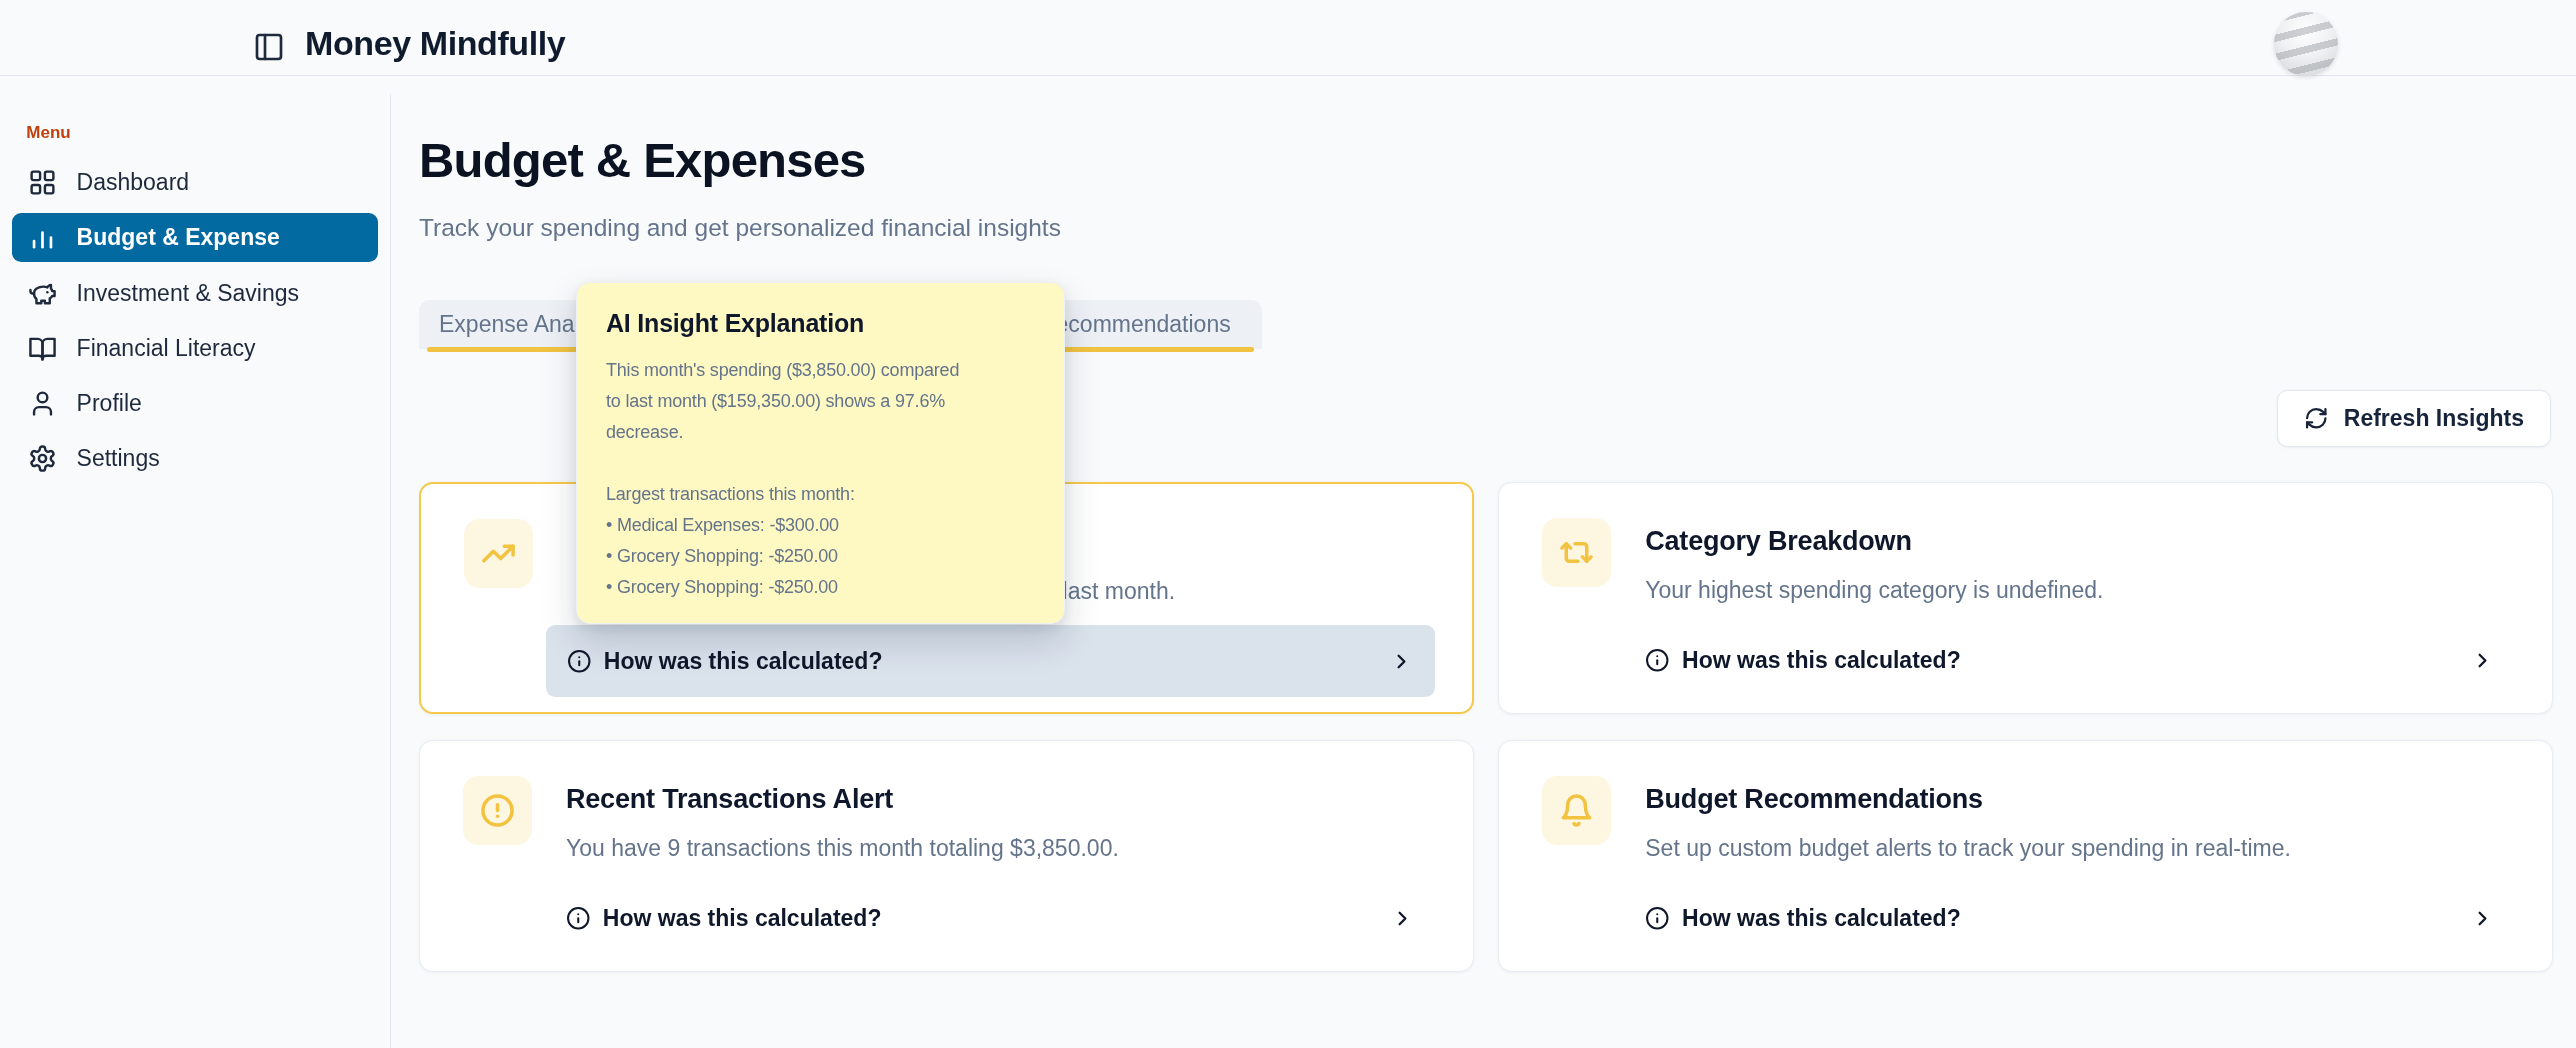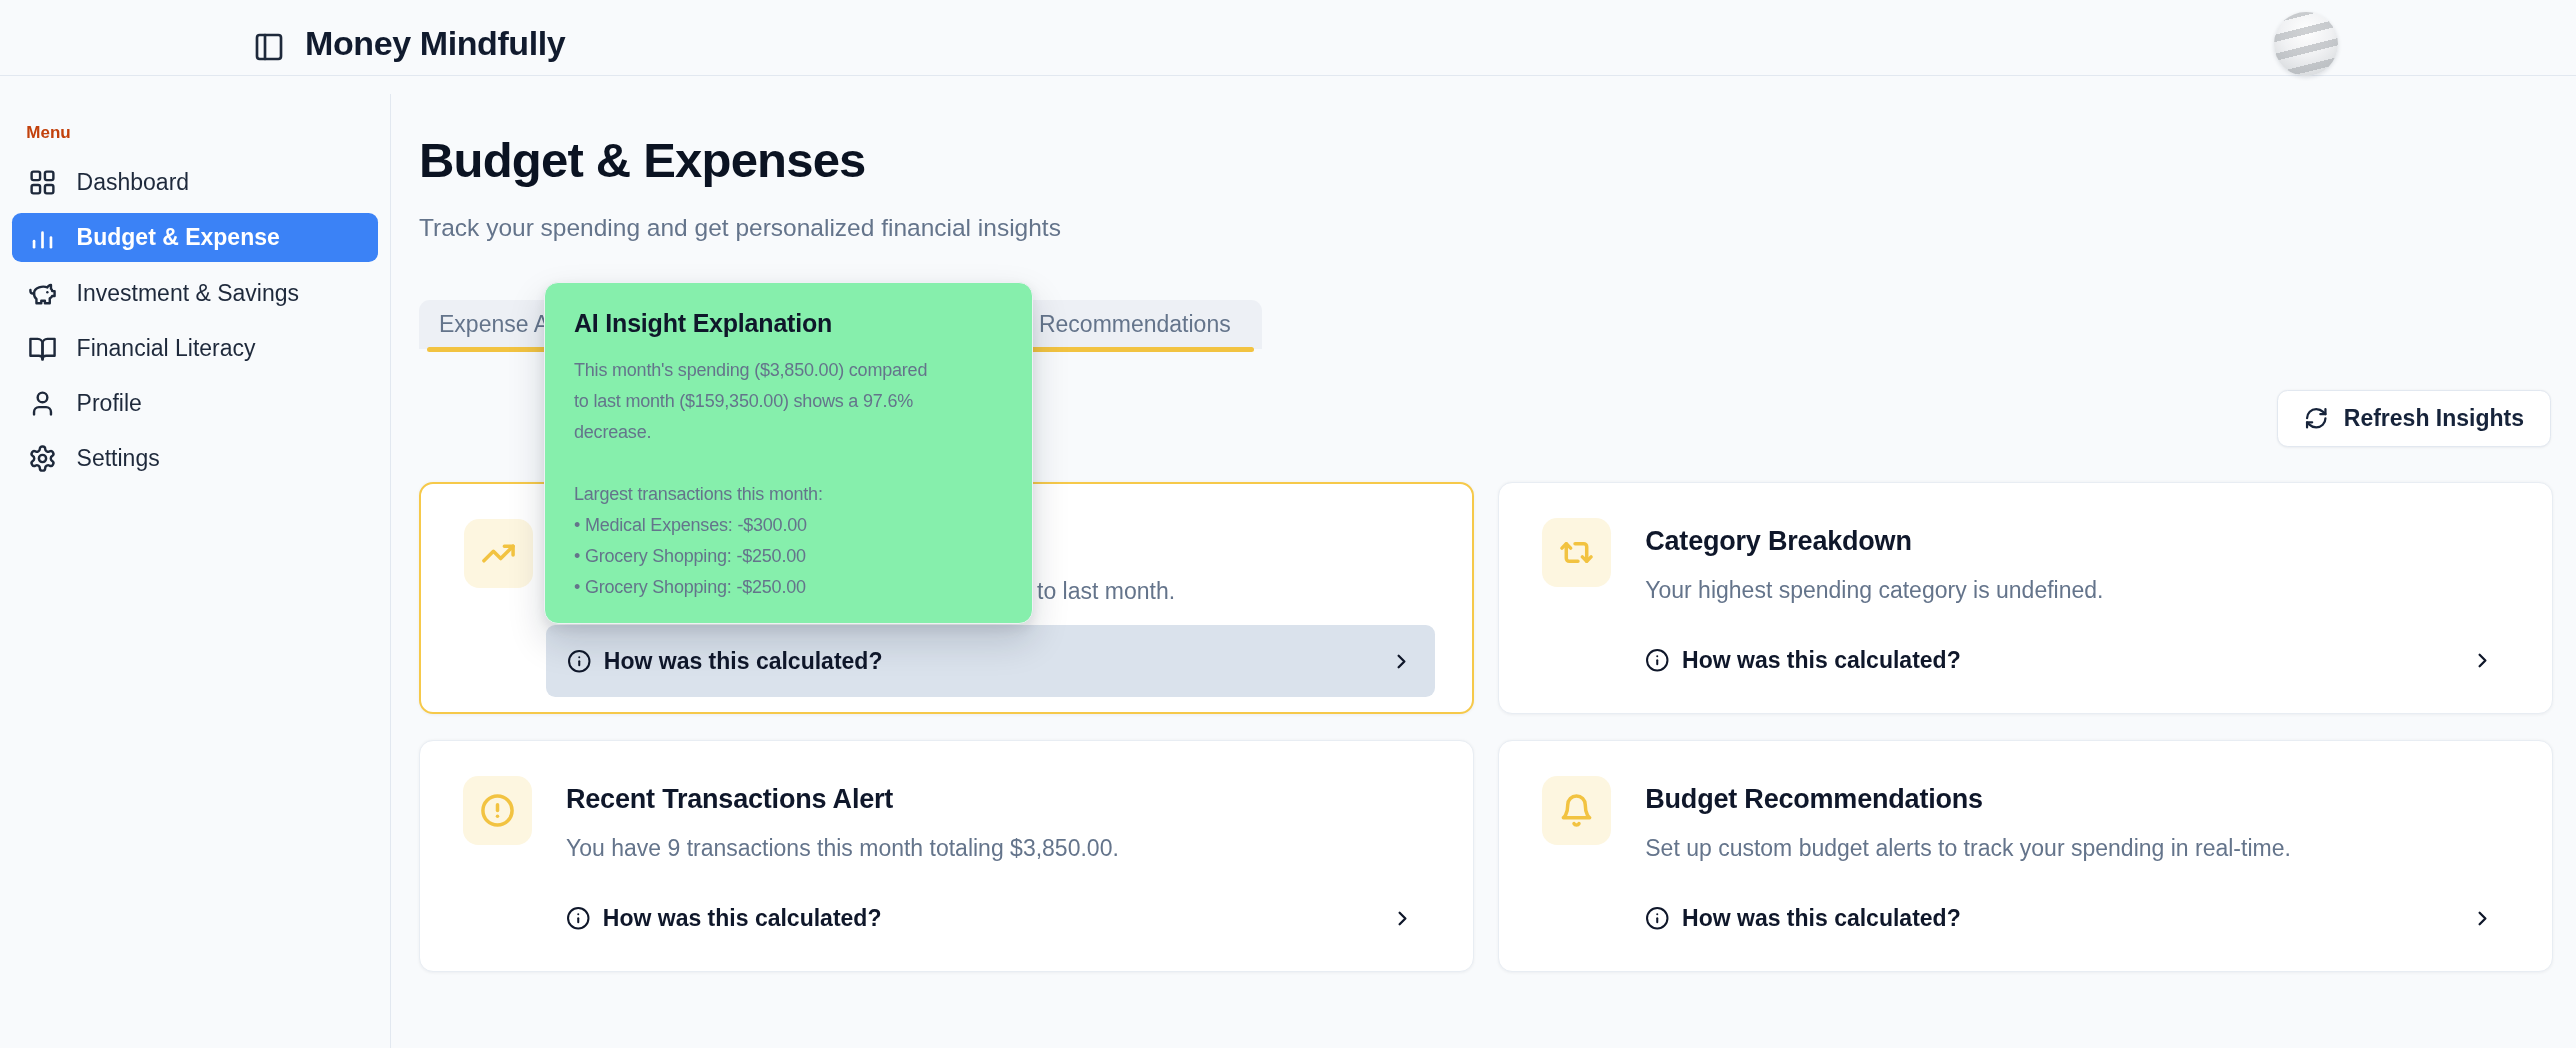--- a/index.html
+++ b/index.html
@@ -40,21 +40,21 @@
     position:absolute; left:0; top:94px; width:391px; bottom:0;
     background:#f8fafc; border-right:1.5px solid #e2e8f0; padding:23px 12.3px 0 12.3px; z-index:4;
   }
   .menu-label { font-size:17px; font-weight:700; color:#c2410c; margin:6.1px 0 15.3px 14px; }
   .side-item {
     height:49px; margin-bottom:6.1px; border-radius:9.2px;
     display:flex; align-items:center; gap:20px; padding-left:15.3px;
     color:#1e293b; font-size:23px; cursor:pointer;
   }
   .side-item .s-icon { width:29px; height:29px; color:#1e293b; }
-  .side-item.active { background:#3b82f6; color:#ffffff; font-weight:700; }
+  .side-item.active { background:#0369a1; color:#ffffff; font-weight:700; }
   .side-item.active .s-icon { color:#ffffff; }
 
   
   .main { position:absolute; left:393px; top:94px; right:0; bottom:0; }
   .page-title { margin:38px 0 0 26px; font-size:49px; font-weight:700; letter-spacing:-0.8px; color:#0b1322; }
   .page-subtitle { margin:26px 0 0 26px; font-size:24.5px; color:#64748b; }
 
   .tabs {
     margin:58px 0 0 26px; width:843px; height:49px;
     background:#edf0f5; border-radius:10.7px 10.7px 0 0;
@@ -108,22 +108,22 @@
     display:flex; align-items:center; gap:12.3px; padding:0 21.5px;
     cursor:pointer;
   }
   .how-row.hovered { background:#dae2ec; }
   .how-row .i-icon { width:24.5px; height:24.5px; color:#0f172a; }
   .how-row .how-label { font-size:23px; font-weight:600; color:#0f172a; }
   .how-row .chev { margin-left:auto; width:23px; height:23px; color:#0f172a; }
 
   
   .tooltip {
-    position:absolute; left:544px; top:282px; width:489px; min-height:337px;
-    background:#86efac; border:0.8px solid #eef1f4; border-radius:14px;
+    position:absolute; left:576px; top:282px; width:489px; min-height:337px;
+    background:#fef9c3; border:0.8px solid #eef1f4; border-radius:14px;
     box-shadow:0 17px 37px rgba(15,23,42,.16), 0 4.6px 10.7px rgba(15,23,42,.08);
     padding:26px 29px 20px 29px; z-index:20;
   }
   .tip-title { font-size:25px; font-weight:700; color:#0f172a; margin-bottom:17px; letter-spacing:-0.2px; }
   .tip-body div { font-size:18px; letter-spacing:-0.2px; color:#64748b; line-height:31px; min-height:31px; white-space:nowrap; }
 </style>
 </head>
 <body>
 
 <div class="header">

